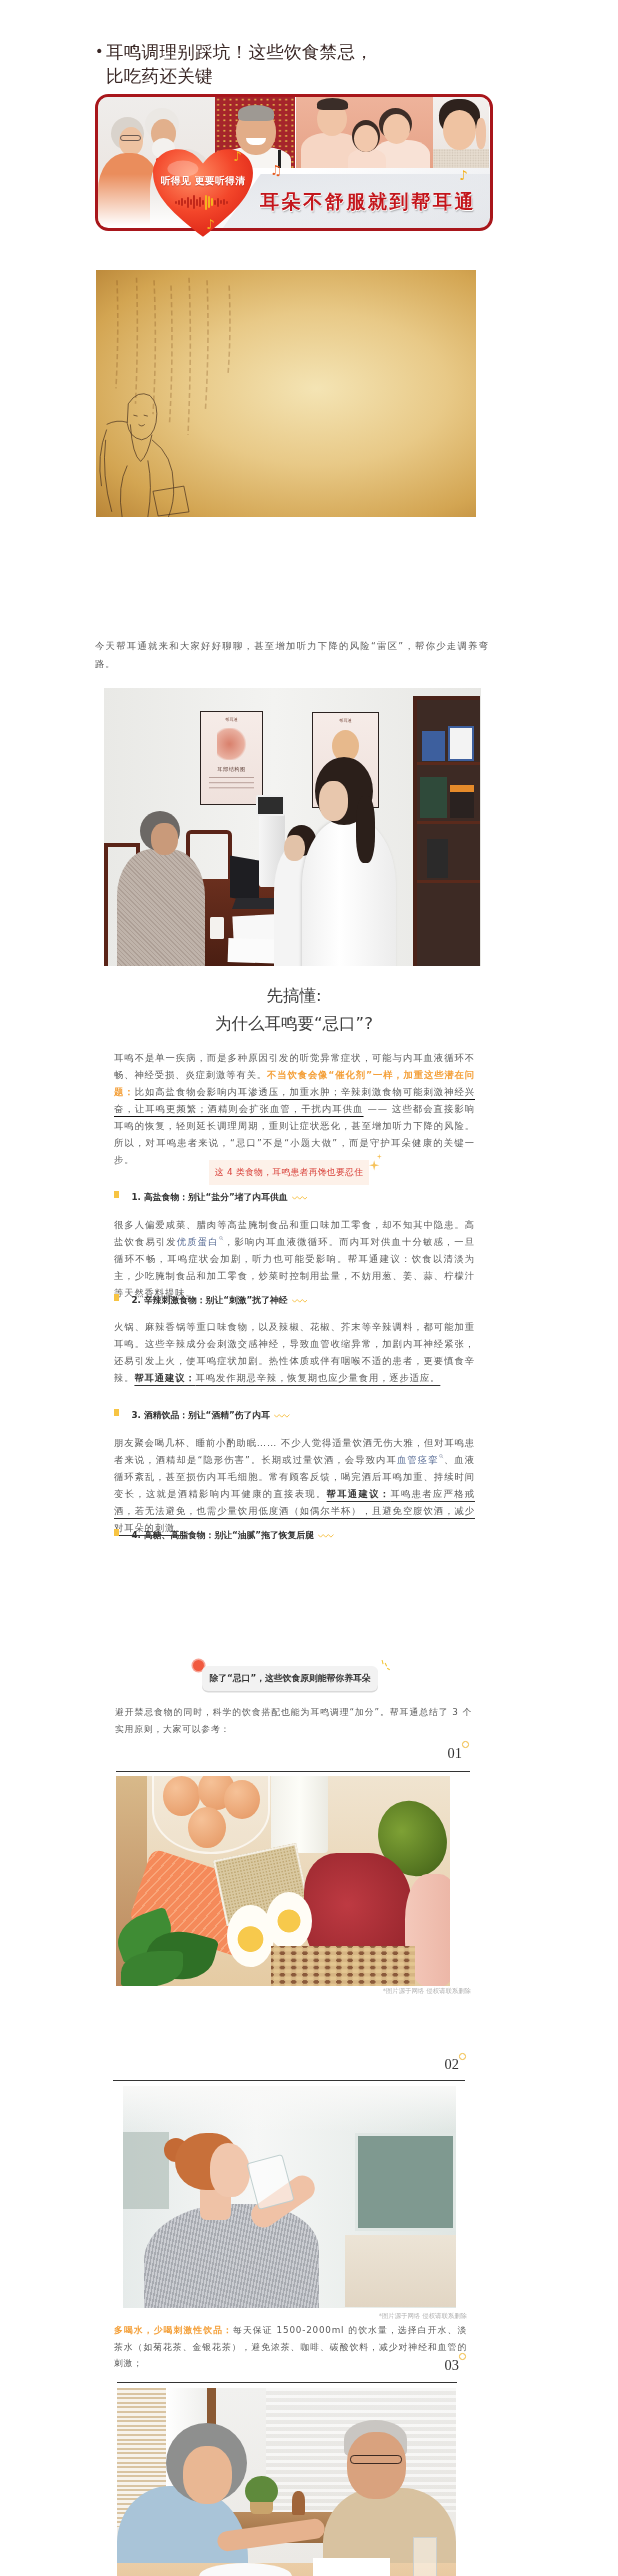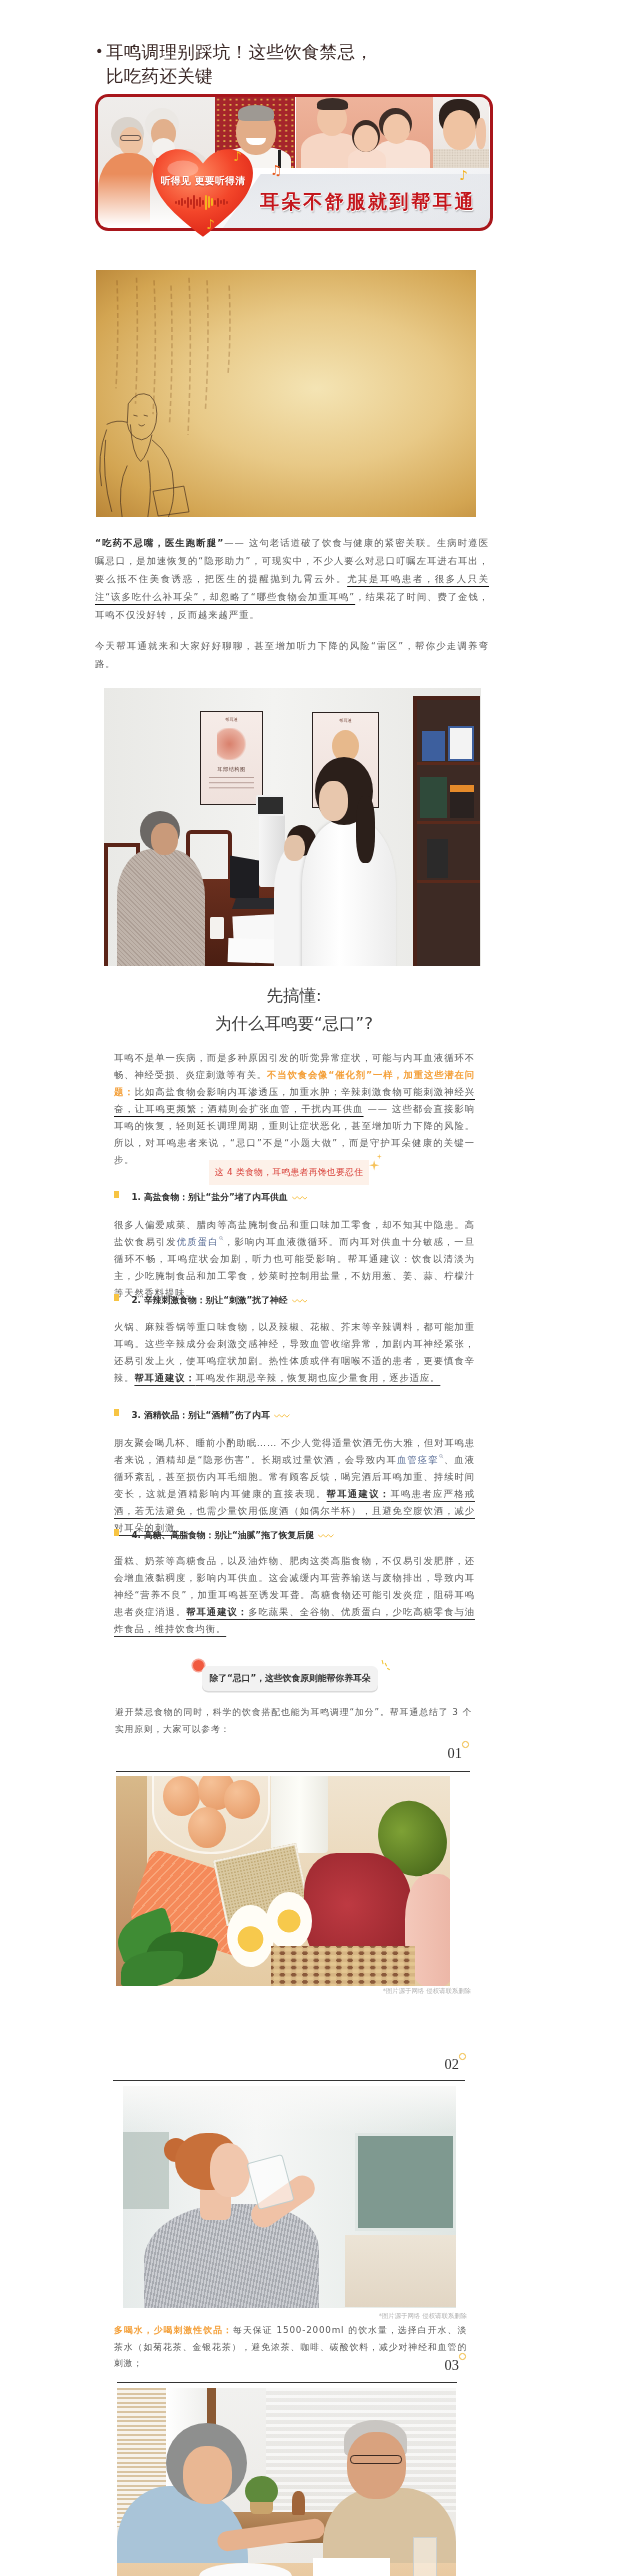--- a/index.html
+++ b/index.html
@@ -176,21 +176,20 @@
         <path d="M66 300 Q70 360 86 372 Q100 360 108 320"></path>
         <path d="M20 300 Q40 290 60 296 M18 330 Q10 400 30 470 M108 330 Q150 360 150 420 Q152 450 140 480"></path>
         <path d="M60 380 Q40 420 50 480 M100 370 Q110 420 100 480"></path>
         <path d="M110 430 L170 420 L180 470 L120 478 Z"></path>
         <path d="M72 282 L80 284 M92 282 L100 284 M82 300 Q88 306 94 300"></path>
         <path d="M20 310 Q0 360 10 420"></path>
       </g>
     </svg>
   </div>
 
-  <p class="txt" style="left:95px;top:534px;width:394px"><span class="lead">“吃药不忌嘴，医生跑断腿”</span><span>—— 这句老话道破了饮食与健康的紧密关联。生病时遵医嘱忌口，是加速恢复的“隐形助力”，可现实中，不少人要么对忌口叮嘱左耳进右耳出，要么抵不住美食诱惑，把医生的提醒抛到九霄云外。</span><span class="ul-thick">尤其是耳鸣患者，很多人只关注“该多吃什么补耳朵”，却忽略了“哪些食物会加重耳鸣”</span><span>，结果花了时间、费了金钱，耳鸣不仅没好转，反而越来越严重。</span></p>
   <p class="txt" style="left:95px;top:637px;width:394px">今天帮耳通就来和大家好好聊聊，甚至增加听力下降的风险“雷区”，帮你少走调养弯路。</p>
 
   <div class="clinic">
     <div class="poster" style="left:96px;top:23px;width:63px;height:94px">
       <span class="poster-brand">帮耳通</span>
       <div class="s" style="left:15.5px;top:15.5px;width:31px;height:32px;background:radial-gradient(circle at 40% 50%,#d9806c,#e9b0a0 60%,transparent 70%)"></div>
       <span class="poster-title">耳部结构图</span>
       <div class="s" style="left:8.2px;top:65px;width:45px;height:1px;background:#b8a09a;box-shadow:0 5.2px 0 #b8a09a,0 10.3px 0 #b8a09a"></div>
     </div>
     <div class="poster" style="left:208px;top:24px;width:67px;height:96px">
@@ -271,21 +270,20 @@
           <circle cx="4" cy="4" r="3" fill="none" stroke="#8a93a8" stroke-width="1.2"></circle>
           <line x1="6.2" y1="6.2" x2="9" y2="9" stroke="#8a93a8" stroke-width="1.2"></line>
         </svg></span><span>、血液循环紊乱，甚至损伤内耳毛细胞。常有顾客反馈，喝完酒后耳鸣加重、持续时间变长，这就是酒精影响内耳健康的直接表现。</span><span class="ul-thin"><span class="tip-label">帮耳通建议：</span><span>耳鸣患者应严格戒酒，若无法避免，也需少量饮用低度酒（如偶尔半杯），且避免空腹饮酒，减少对耳朵的刺激。</span></span></p>
 
   <div class="item-h" style="top:1528px">
     <span class="item-mark"></span>
     <span class="item-title"><span>4. 高糖、高脂食物：别让“油腻”拖了恢复后腿</span><svg class="zig" width="15.5" height="5.2" viewBox="0 0 30 10">
           <polyline points="0,3 5,8 10,3 15,8 20,3 25,8 30,3" fill="none" stroke="#f5b82e" stroke-width="1.6"></polyline>
         </svg></span>
   </div>
-  <p class="txt" style="left:114px;top:1552px;width:361px;line-height:17px;letter-spacing:0.9px"><span>蛋糕、奶茶等高糖食品，以及油炸物、肥肉这类高脂食物，不仅易引发肥胖，还会增血液黏稠度，影响内耳供血。这会减缓内耳营养输送与废物排出，导致内耳神经“营养不良”，加重耳鸣甚至诱发耳聋。高糖食物还可能引发炎症，阻碍耳鸣患者炎症消退。</span><span class="ul-thin"><span class="tip-label">帮耳通建议：</span><span>多吃蔬果、全谷物、优质蛋白，少吃高糖零食与油炸食品，维持饮食均衡。</span></span></p>
 
   <span class="flower"></span>
   <div class="pill">除了“忌口”，这些饮食原则能帮你养耳朵</div>
   <svg class="s" style="left:381px;top:1660px" width="9.3" height="11.3" viewBox="0 0 18 22">
     <line x1="2" y1="0" x2="4" y2="8" stroke="#f2c230" stroke-width="2"></line>
     <line x1="8" y1="6" x2="11" y2="12" stroke="#f2c230" stroke-width="2"></line>
     <line x1="12" y1="16" x2="17" y2="19" stroke="#f2c230" stroke-width="2"></line>
   </svg>
   <p class="txt ptxt" style="left:115px;top:1704px;width:357px">避开禁忌食物的同时，科学的饮食搭配也能为耳鸣调理“加分”。帮耳通总结了 3 个实用原则，大家可以参考：</p>
 

